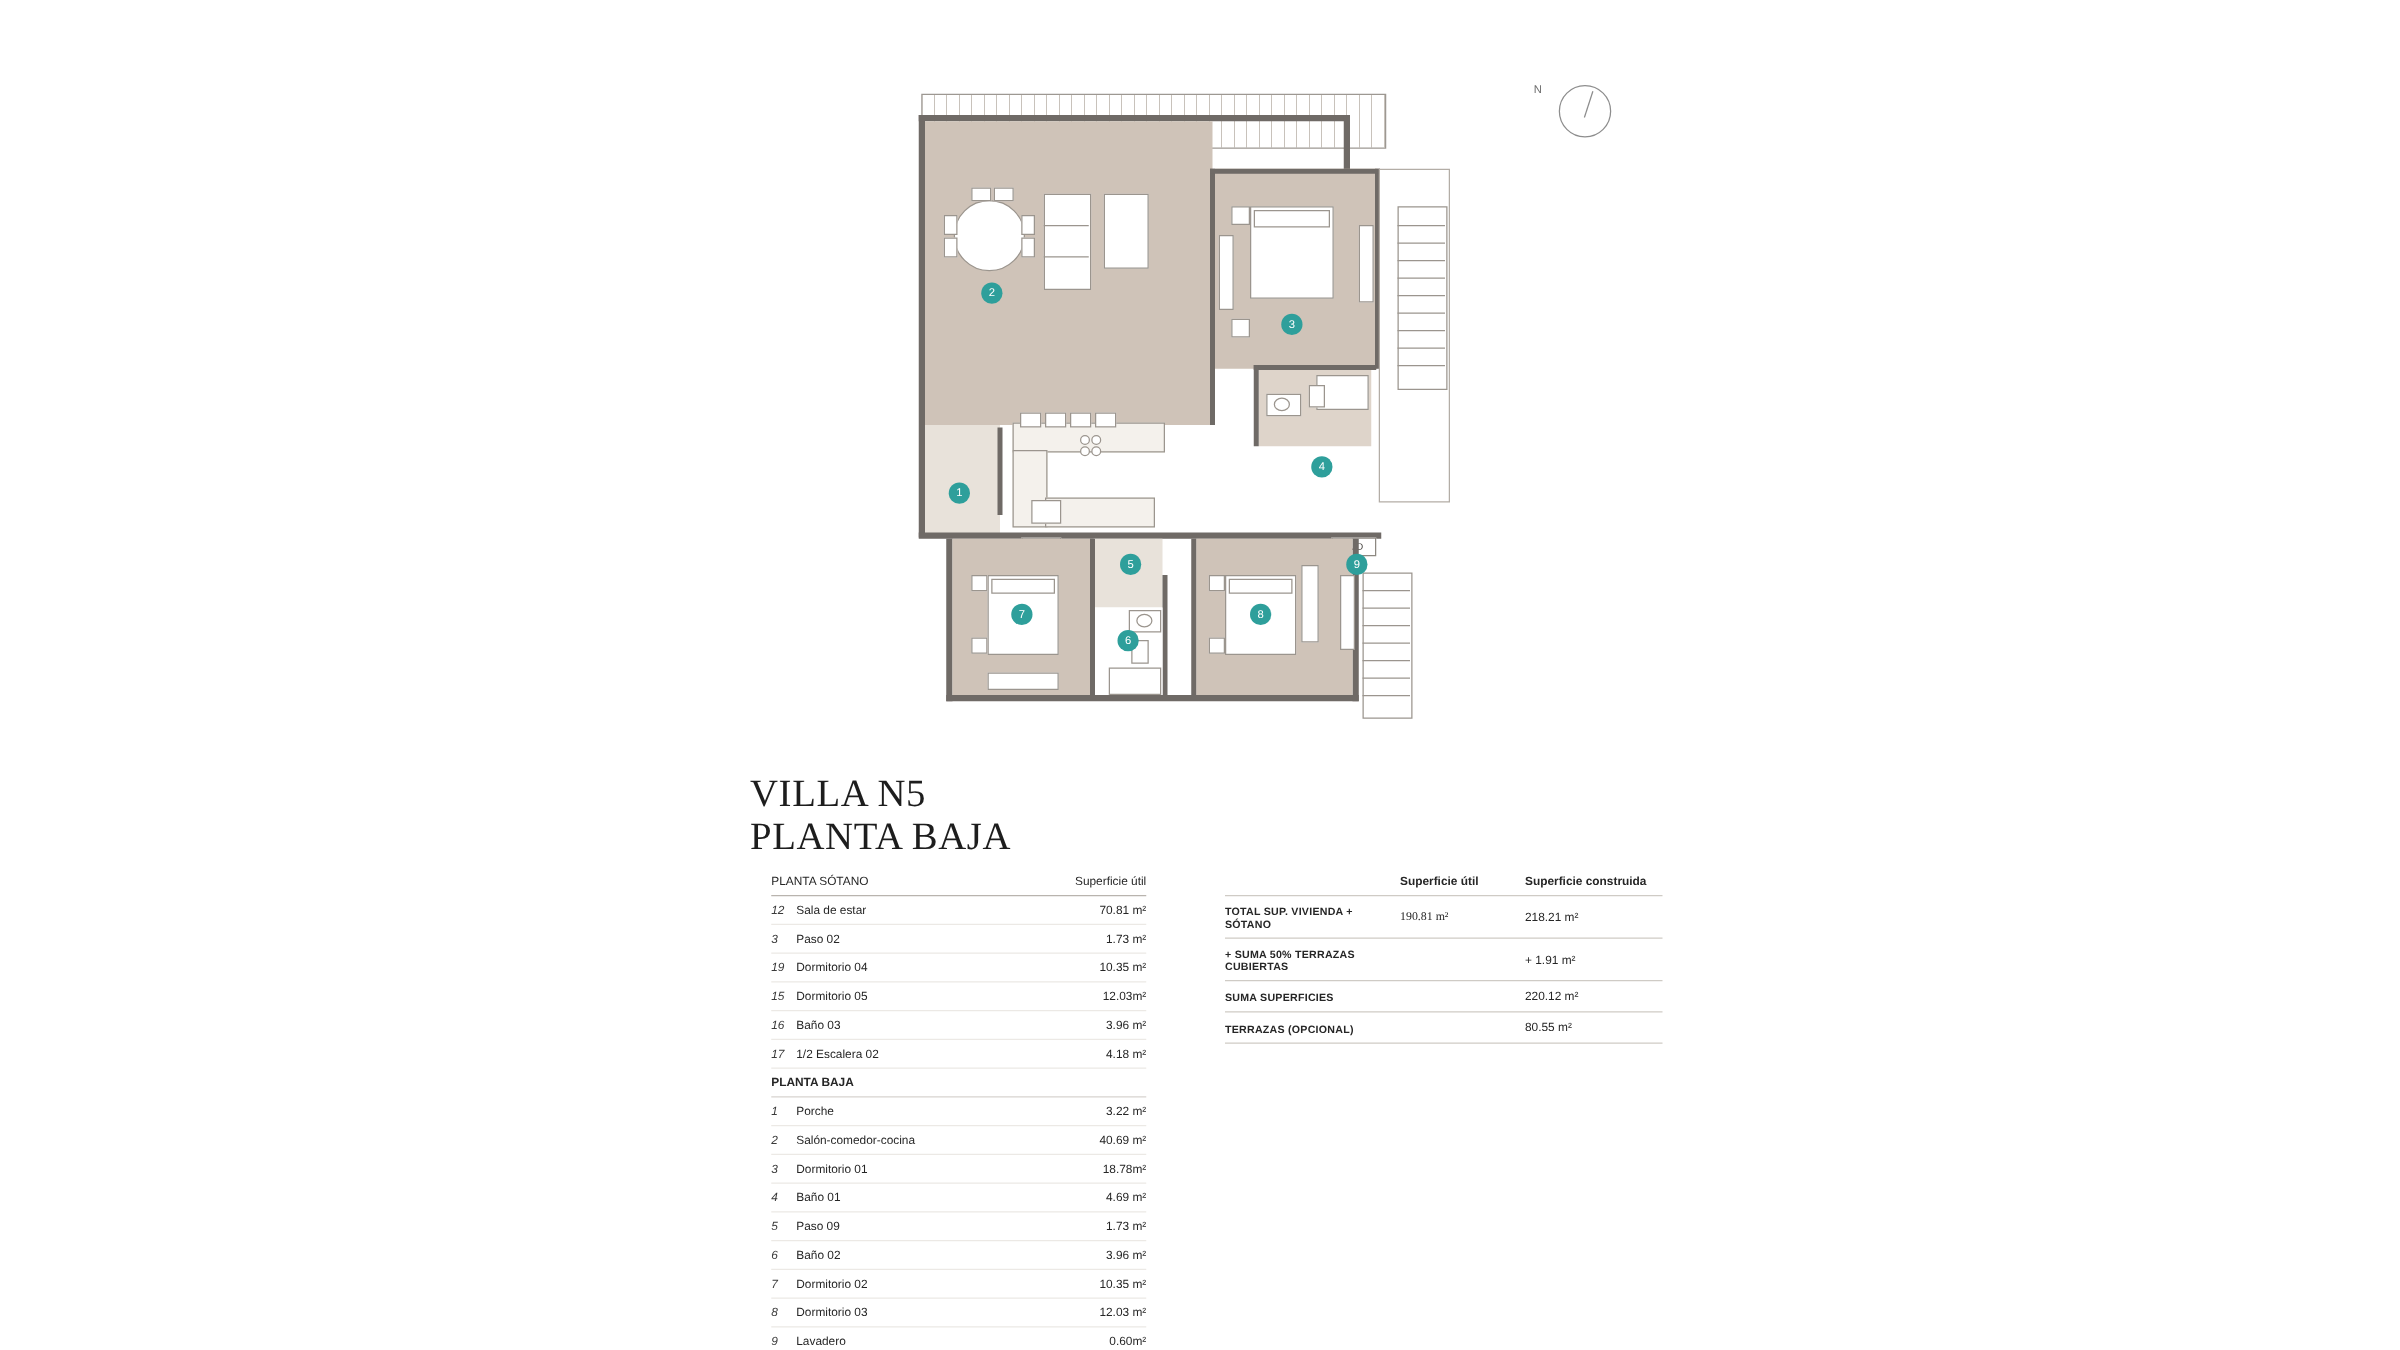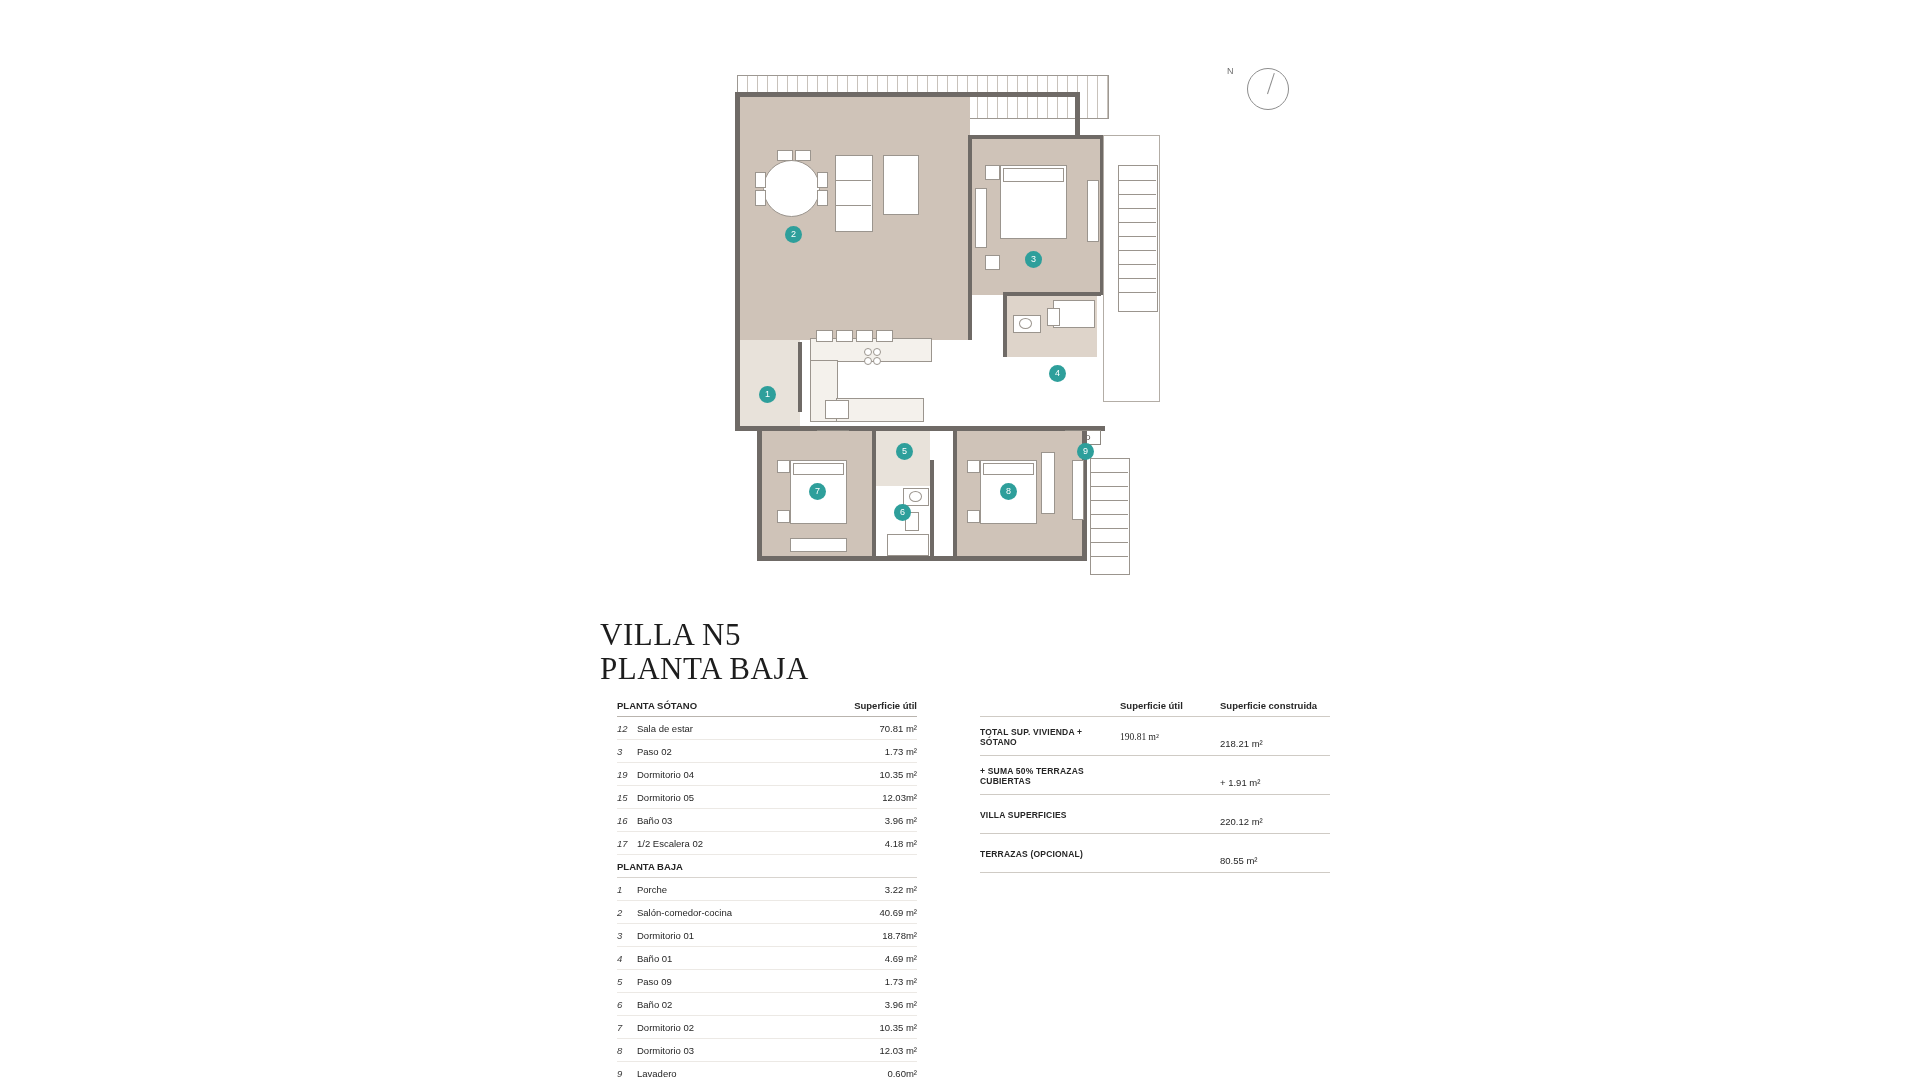--- a/index.html
+++ b/index.html
@@ -136,21 +136,21 @@
     position: absolute;
     left: 617px;
     top: 700px;
     width: 300px;
     font-size: 9.5px;
     color: #262626;
   }
   #legend .hdr {
     display: flex;
     justify-content: space-between;
-    font-weight: bold;
+    font-weight: normal;
     padding-bottom: 5px;
     border-bottom: 1px solid #b9b4ae;
     font-size: 9.5px;
   }
   #legend .section {
     font-weight: bold;
     padding: 6px 0 5px 0;
     border-bottom: 1px solid #d8d4cf;
   }
   #legend .row {
@@ -189,21 +189,21 @@
   #summary .shdr .c1 { width: 100px; text-align: left; }
   #summary .shdr .c2 { width: 110px; text-align: left; }
   #summary .srow {
     display: flex;
     align-items: center;
     padding: 7px 0 6px 0;
     border-top: 1px solid #cfcbc5;
   }
   #summary .srow .lbl { flex: 1; font-weight: bold; font-size: 8.5px; letter-spacing: .2px;}
   #summary .srow .v1 { width: 100px; font-family: Liberation Serif, serif; }
-  #summary .srow .v2 { width: 110px; margin-top: 14px; }
+  #summary .srow .v2 { width: 110px; }
   #summary .srow.last { border-bottom: 1px solid #cfcbc5; }
 </style>
 </head>
 <body>
 
 <div id="plan-area">
 
   <div class="compass">
     <div class="circle"></div>
     <div class="needle"></div>
@@ -437,21 +437,21 @@
     <span class="lbl">TOTAL SUP. VIVIENDA + SÓTANO</span>
     <span class="v1">190.81  m²</span>
     <span class="v2">218.21 m²</span>
   </div>
   <div class="srow">
     <span class="lbl">+ SUMA 50% TERRAZAS CUBIERTAS</span>
     <span class="v1"></span>
     <span class="v2">+ 1.91 m²</span>
   </div>
   <div class="srow">
-    <span class="lbl">VILLA SUPERFICIES</span>
+    <span class="lbl">SUMA SUPERFICIES</span>
     <span class="v1"></span>
     <span class="v2">220.12 m²</span>
   </div>
   <div class="srow last">
     <span class="lbl">TERRAZAS (OPCIONAL)</span>
     <span class="v1"></span>
     <span class="v2">80.55 m²</span>
   </div>
 </div>
 

